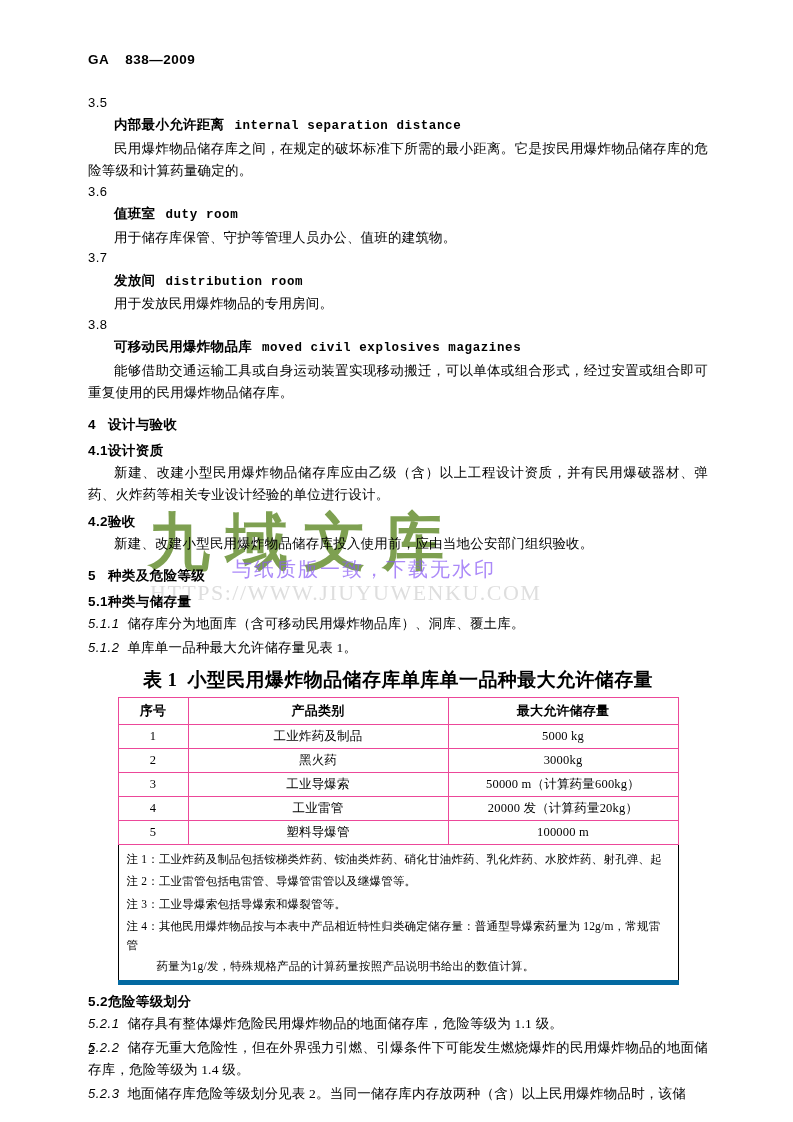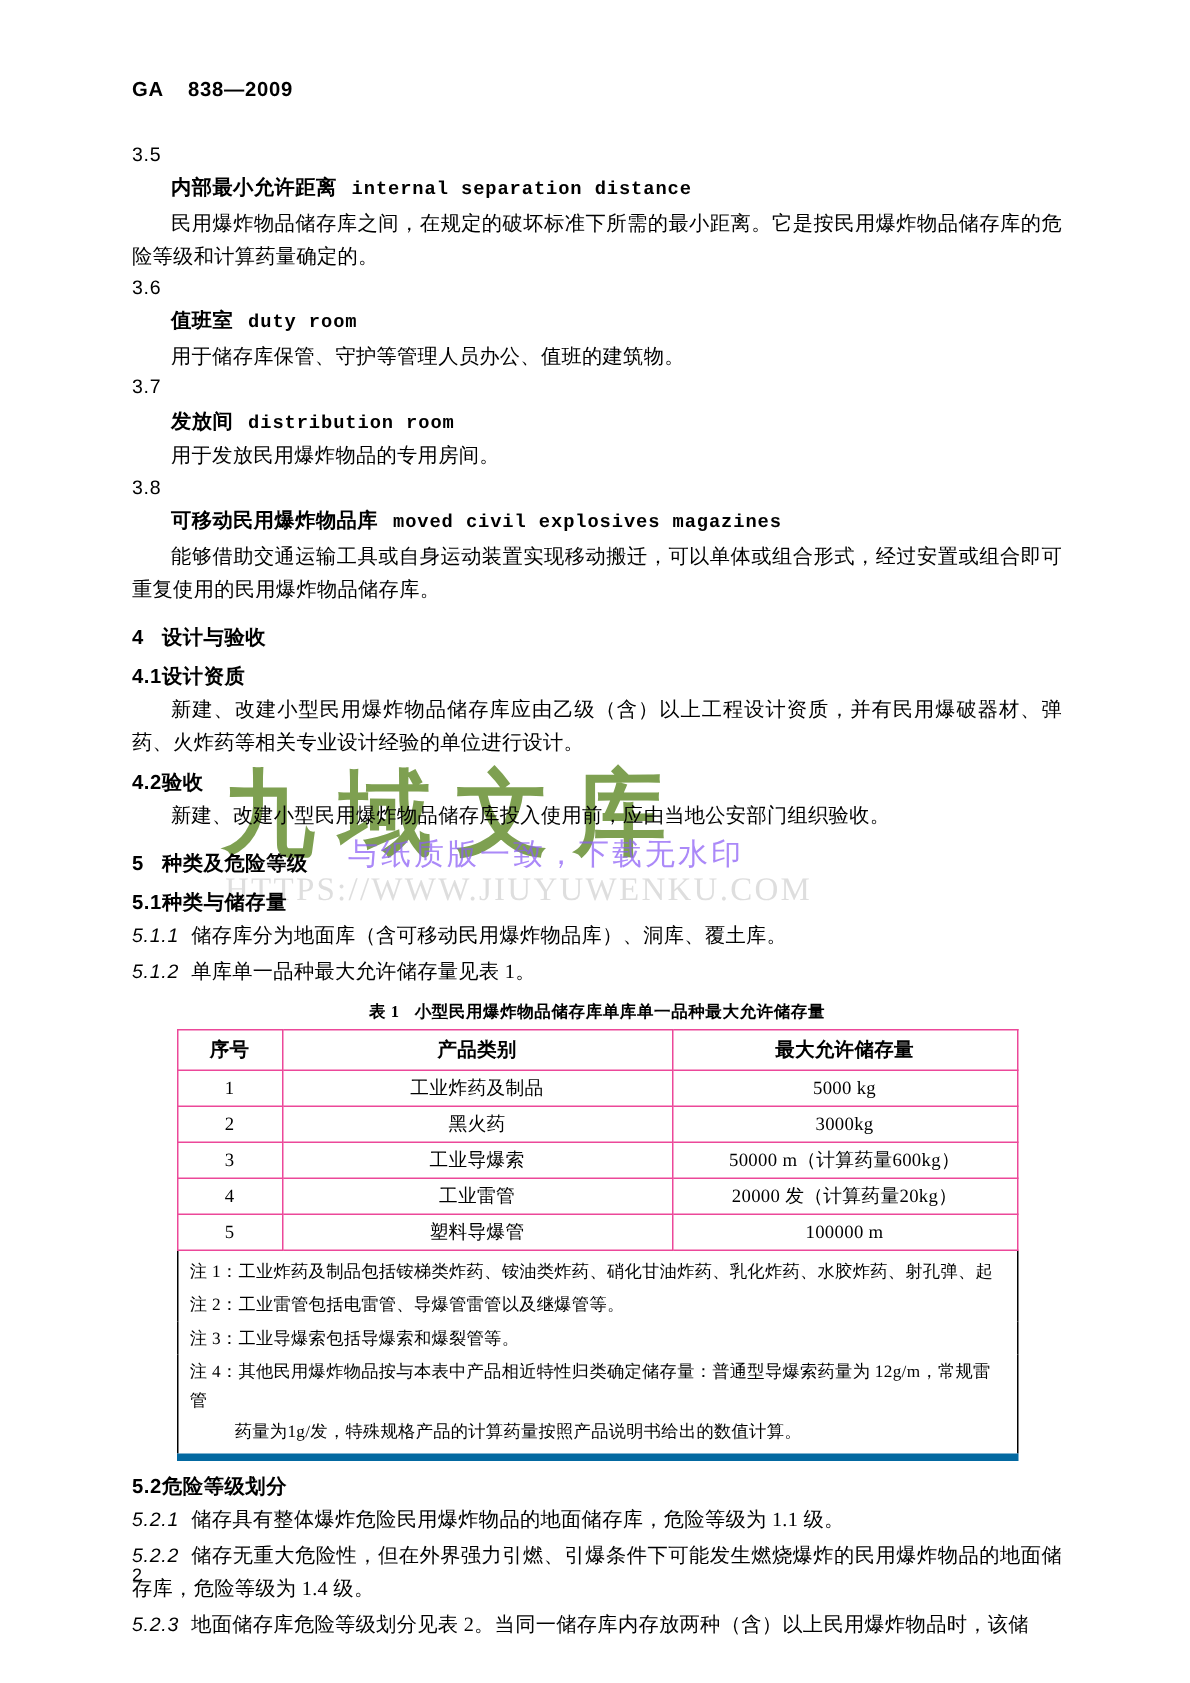--- a/index.html
+++ b/index.html
@@ -96,21 +96,21 @@
   .numbered .n {
     font-family: "Liberation Sans", sans-serif;
     font-size: 13px;
     letter-spacing: 0.5px;
     padding-right: 8px;
     font-style: italic;
   }
 
   .table-title {
     text-align: center;
-    font-size: 11px;
+    font-size: 19px;
     font-weight: bold;
     margin: 8px 0 4px 0;
     letter-spacing: 0.4px;
   }
   .table-title .sp { display:inline-block; width:10px; }
 
   table.t {
     border-collapse: collapse;
     width: 560px;
     margin: 0 auto;

